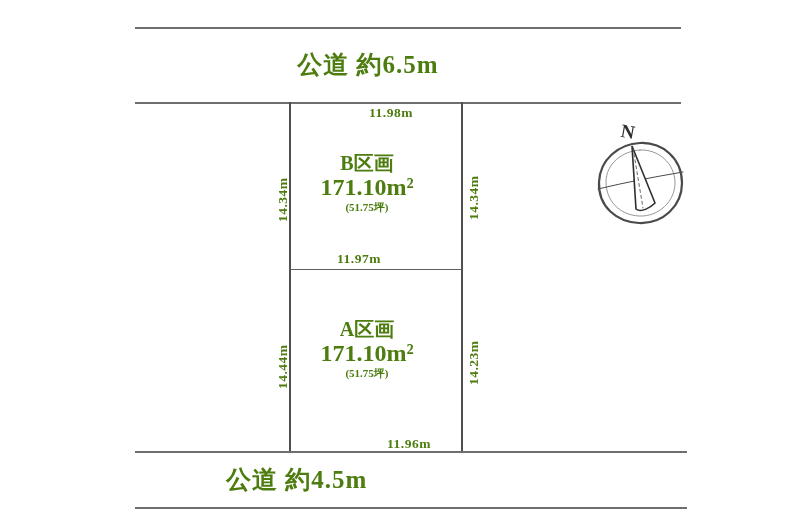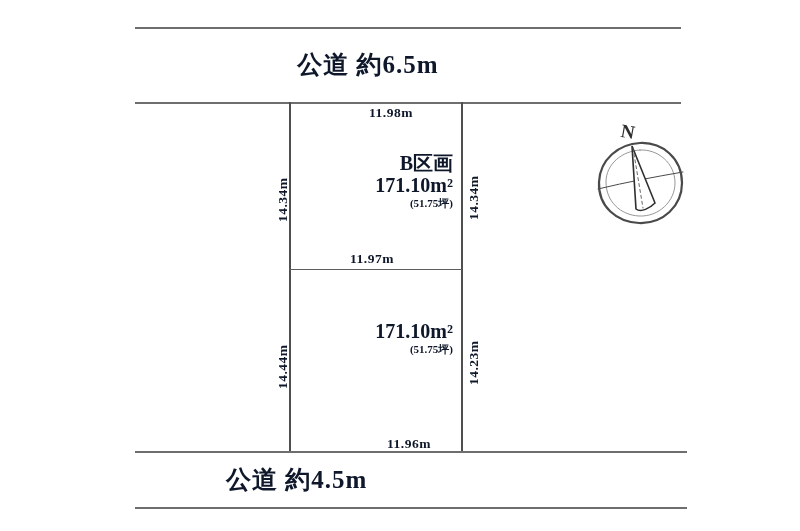--- a/index.html
+++ b/index.html
@@ -1,36 +1,36 @@
 <!DOCTYPE html>
 <html><head>
 <meta charset="utf-8">
 <style>
   html,body{margin:0;padding:0;background:#fff;}
   .canvas{
     position:relative;width:800px;height:531px;background:#ffffff;overflow:hidden;
-    font-family:"Liberation Serif","DejaVu Serif",serif;color:#0f172a;
+    font-family:"Liberation Serif","DejaVu Serif",serif;color:#4d7c0f;
   }
   .hline{position:absolute;height:2px;background:#6e6e6e;}
   .hline.thin{height:1px;background:#5d5d5d;}
   .vline{position:absolute;width:1.5px;background:#4f4f4f;}
   .road-label{
     position:absolute;font-size:25px;font-weight:bold;letter-spacing:1px;
     white-space:nowrap;line-height:1;
   }
   .dim{
     position:absolute;font-size:13.5px;font-weight:bold;line-height:1;
     text-align:center;white-space:nowrap;letter-spacing:0.5px;
   }
   .dim.rot{
     width:60px;transform:rotate(-90deg);transform-origin:center center;
   }
-  .plot-label{position:absolute;text-align:right;line-height:1;white-space:nowrap;}
+  .plot-label{position:absolute;text-align:center;line-height:1;white-space:nowrap;}
   .plot-name{font-size:20px;font-weight:bold;}
-  .plot-area{font-size:20px;font-weight:bold;margin-top:2px;}
+  .plot-area{font-size:24px;font-weight:bold;margin-top:2px;}
   .plot-tsubo{font-size:11px;font-weight:bold;margin-top:3px;}
   .compass{position:absolute;left:592px;top:120px;width:96px;height:110px;}
 </style>
 </head>
 <body>
 
 <div class="canvas">
 
   <div class="hline" style="left:135px;top:27px;width:546px;"></div>
   <div class="road-label" style="left:238px;top:52px;width:260px;text-align:center;">公道 約6.5m</div>
@@ -45,23 +45,24 @@
   <div class="hline" style="left:135px;top:507px;width:552px;"></div>
 
   <div class="dim" style="left:289px;top:106px;width:204px;">11.98m</div>
   <div class="plot-label" style="left:281px;top:153px;width:172px;">
     <div class="plot-name">B区画</div>
     <div class="plot-area">171.10m²</div>
     <div class="plot-tsubo">(51.75坪)</div>
   </div>
   <div class="dim rot" style="left:253px;top:193px;">14.34m</div>
   <div class="dim rot" style="left:444px;top:191px;">14.34m</div>
-  <div class="dim" style="left:289px;top:252px;width:140px;padding-left:13px;">11.97m</div>
+  <div class="dim" style="left:289px;top:252px;width:140px;">11.97m</div>
 
   <div class="plot-label" style="left:281px;top:319px;width:172px;">
+    <div class="plot-name">A区画</div>
     <div class="plot-area">171.10m²</div>
     <div class="plot-tsubo">(51.75坪)</div>
   </div>
   <div class="dim rot" style="left:253px;top:360px;">14.44m</div>
   <div class="dim rot" style="left:444px;top:356px;">14.23m</div>
   <div class="dim" style="left:289px;top:437px;width:172px;padding-left:34px;">11.96m</div>
 
   <svg class="compass" viewBox="0 0 96 110" aria-hidden="true">
     <g fill="none" stroke="#4a4a4a" stroke-linecap="round">
 

